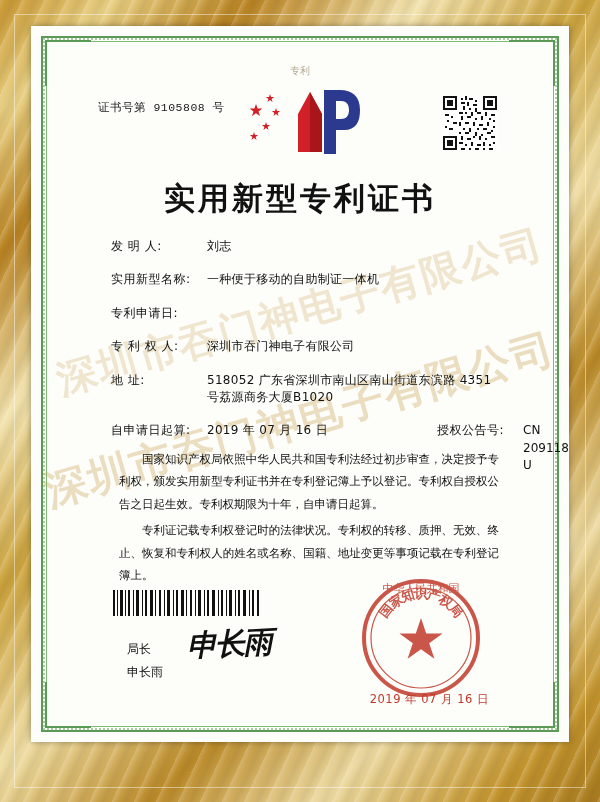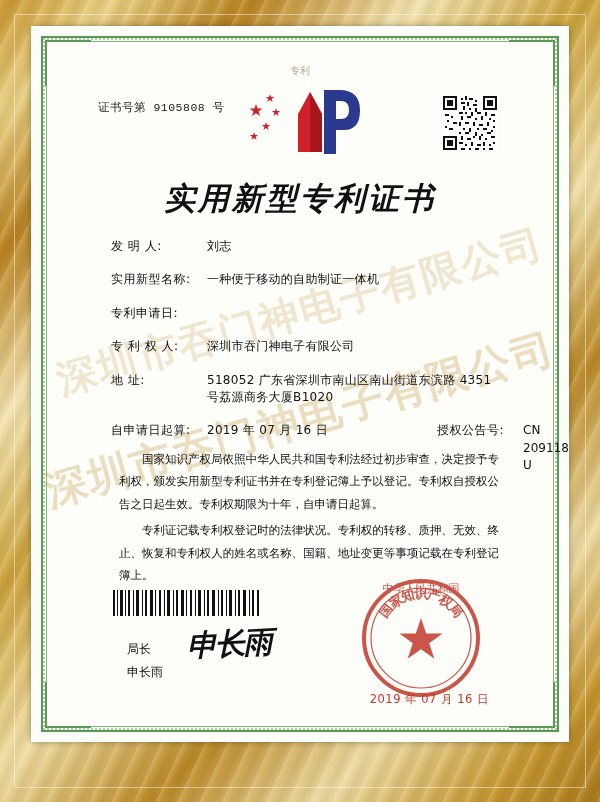--- a/index.html
+++ b/index.html
@@ -161,21 +161,20 @@
     position: absolute;
     top: 122px;
     left: 0;
     right: 0;
     text-align: center;
     font-size: 31px;
     font-weight: bold;
     letter-spacing: 3px;
     color: #111;
     font-family: "DejaVu Sans", sans-serif;
-    font-style: italic;
   }
 
   .fields {
     position: absolute;
     left: 52px;
     right: 42px;
     top: 182px;
     font-size: 12px;
     color: #111;
     font-family: "DejaVu Sans", sans-serif;

